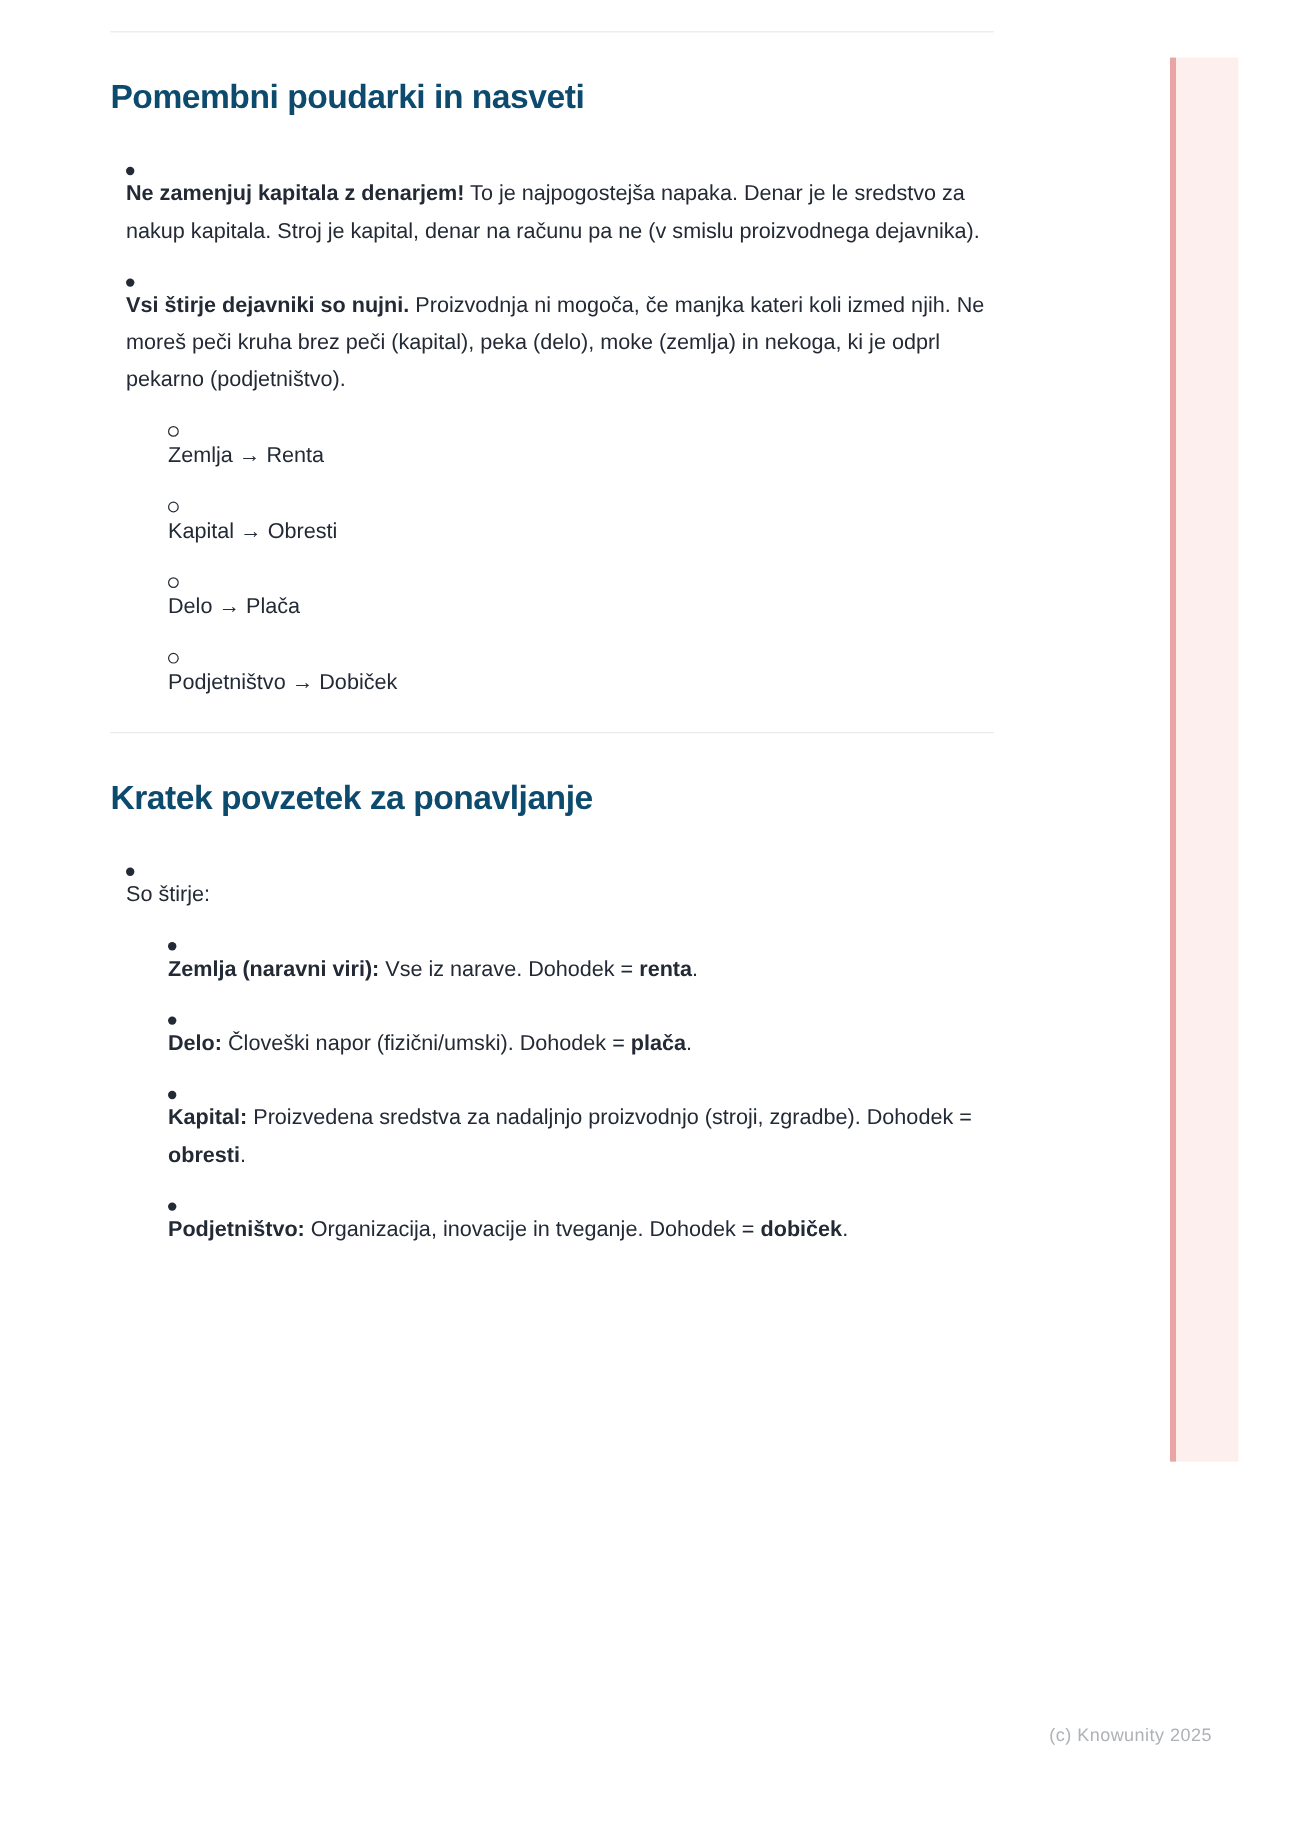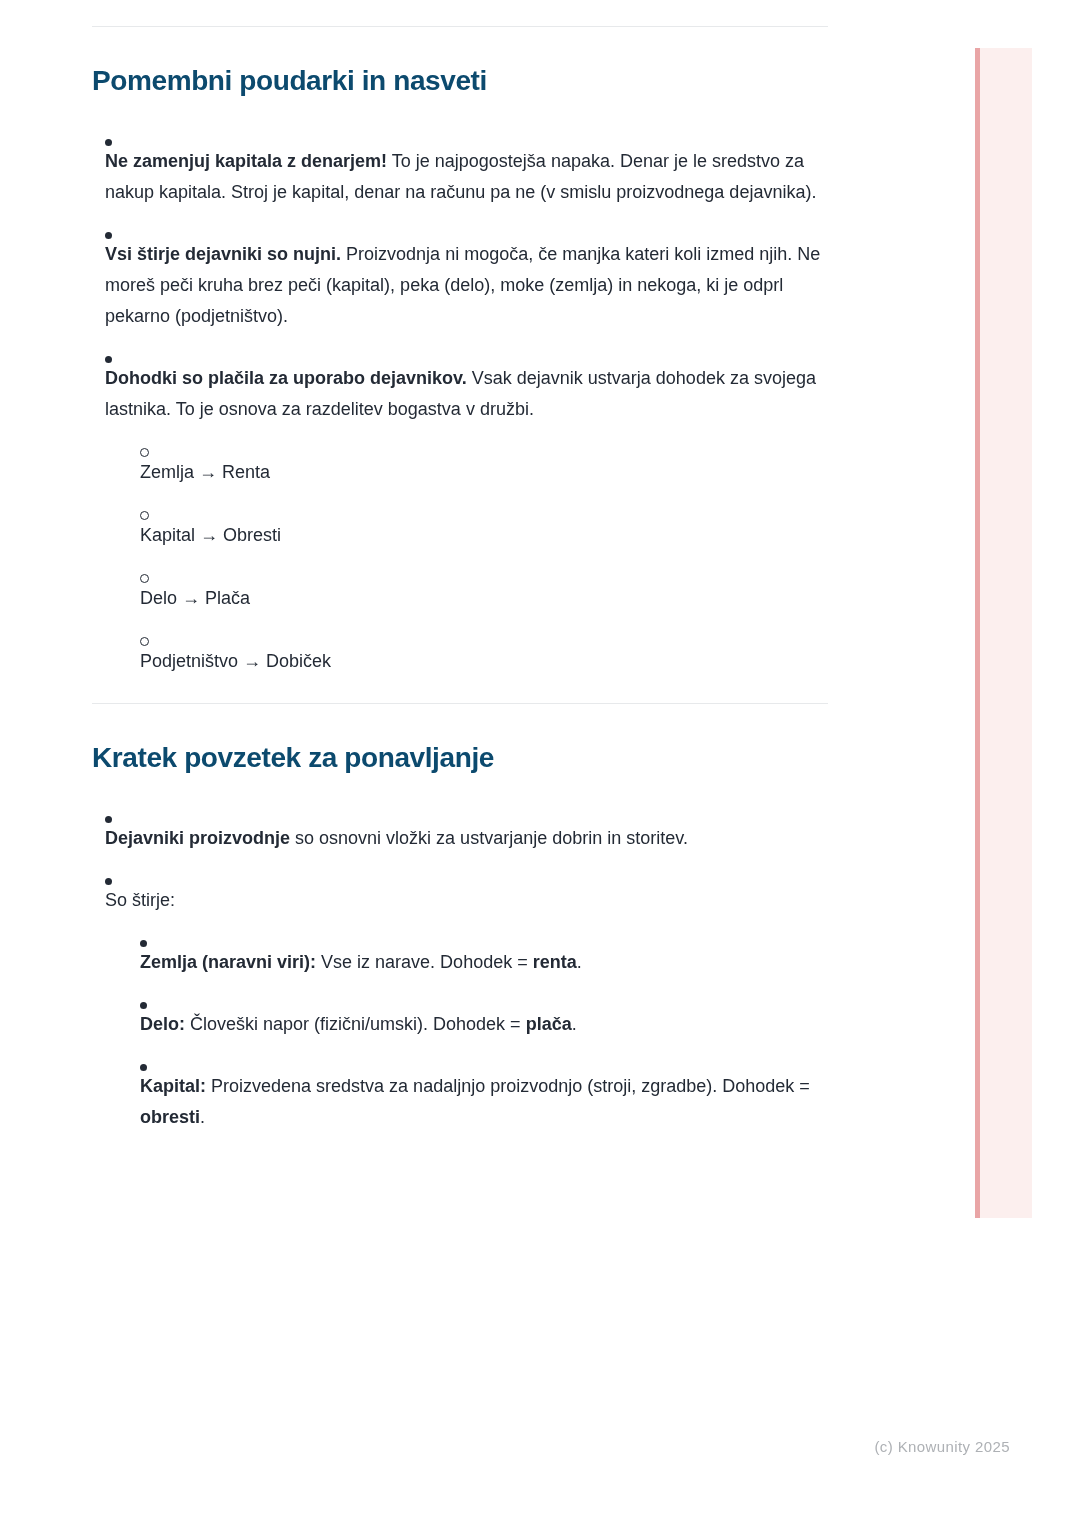--- a/index.html
+++ b/index.html
@@ -84,24 +84,20 @@
           <hr class="divider">
           <h2 class="section-heading">Pomembni poudarki in nasveti</h2>
           <div class="item l1">
             <span class="bullet disc"></span>
             <div class="item-text"><span class="b">Ne zamenjuj kapitala z denarjem!</span><span> To je najpogostejša napaka. Denar je le sredstvo za nakup kapitala. Stroj je kapital, denar na računu pa ne (v smislu proizvodnega dejavnika).</span></div>
           </div>
           <div class="item l1">
             <span class="bullet disc"></span>
             <div class="item-text"><span class="b">Vsi štirje dejavniki so nujni.</span><span> Proizvodnja ni mogoča, če manjka kateri koli izmed njih. Ne moreš peči kruha brez peči (kapital), peka (delo), moke (zemlja) in nekoga, ki je odprl pekarno (podjetništvo).</span></div>
           </div>
-          <div class="item l1">
-            <span class="bullet disc"></span>
-            <div class="item-text"><span class="b">Dohodki so plačila za uporabo dejavnikov.</span><span> Vsak dejavnik ustvarja dohodek za svojega lastnika. To je osnova za razdelitev bogastva v družbi.</span></div>
-          </div>
           <div class="item l2">
             <span class="bullet circle"></span>
             <div class="item-text"><span>Zemlja → Renta</span></div>
           </div>
           <div class="item l2">
             <span class="bullet circle"></span>
             <div class="item-text"><span>Kapital → Obresti</span></div>
           </div>
           <div class="item l2">
             <span class="bullet circle"></span>
@@ -110,36 +106,36 @@
           <div class="item l2">
             <span class="bullet circle"></span>
             <div class="item-text"><span>Podjetništvo → Dobiček</span></div>
           </div>
         </section>
         <section>
           <hr class="divider">
           <h2 class="section-heading">Kratek povzetek za ponavljanje</h2>
           <div class="item l1">
             <span class="bullet disc"></span>
-            <div class="item-text"><span class="b">Dejavniki proizvodnje</span><span> so osnovni vložki za ustvarjanje dobrin in storitev.</span></div>
-          </div>
-          <div class="item l1">
-            <span class="bullet disc"></span>
             <div class="item-text"><span>So štirje:</span></div>
           </div>
           <div class="item l2">
             <span class="bullet disc"></span>
             <div class="item-text"><span class="b">Zemlja (naravni viri):</span><span> Vse iz narave. Dohodek = </span><span class="b">renta</span><span>.</span></div>
           </div>
           <div class="item l2">
             <span class="bullet disc"></span>
             <div class="item-text"><span class="b">Delo:</span><span> Človeški napor (fizični/umski). Dohodek = </span><span class="b">plača</span><span>.</span></div>
           </div>
           <div class="item l2">
             <span class="bullet disc"></span>
             <div class="item-text"><span class="b">Kapital:</span><span> Proizvedena sredstva za nadaljnjo proizvodnjo (stroji, zgradbe). Dohodek = </span><span class="b">obresti</span><span>.</span></div>
           </div>
+          <div class="item l2">
+            <span class="bullet disc"></span>
+            <div class="item-text"><span class="b">Podjetništvo:</span><span> Organizacija, inovacije in tveganje. Dohodek = </span><span class="b">dobiček</span><span>.</span></div>
+          </div>
         </section>
       </div>
   </div>
 
   <div class="copyright">(c) Knowunity 2025</div>
 </div>
 
 </body></html>

